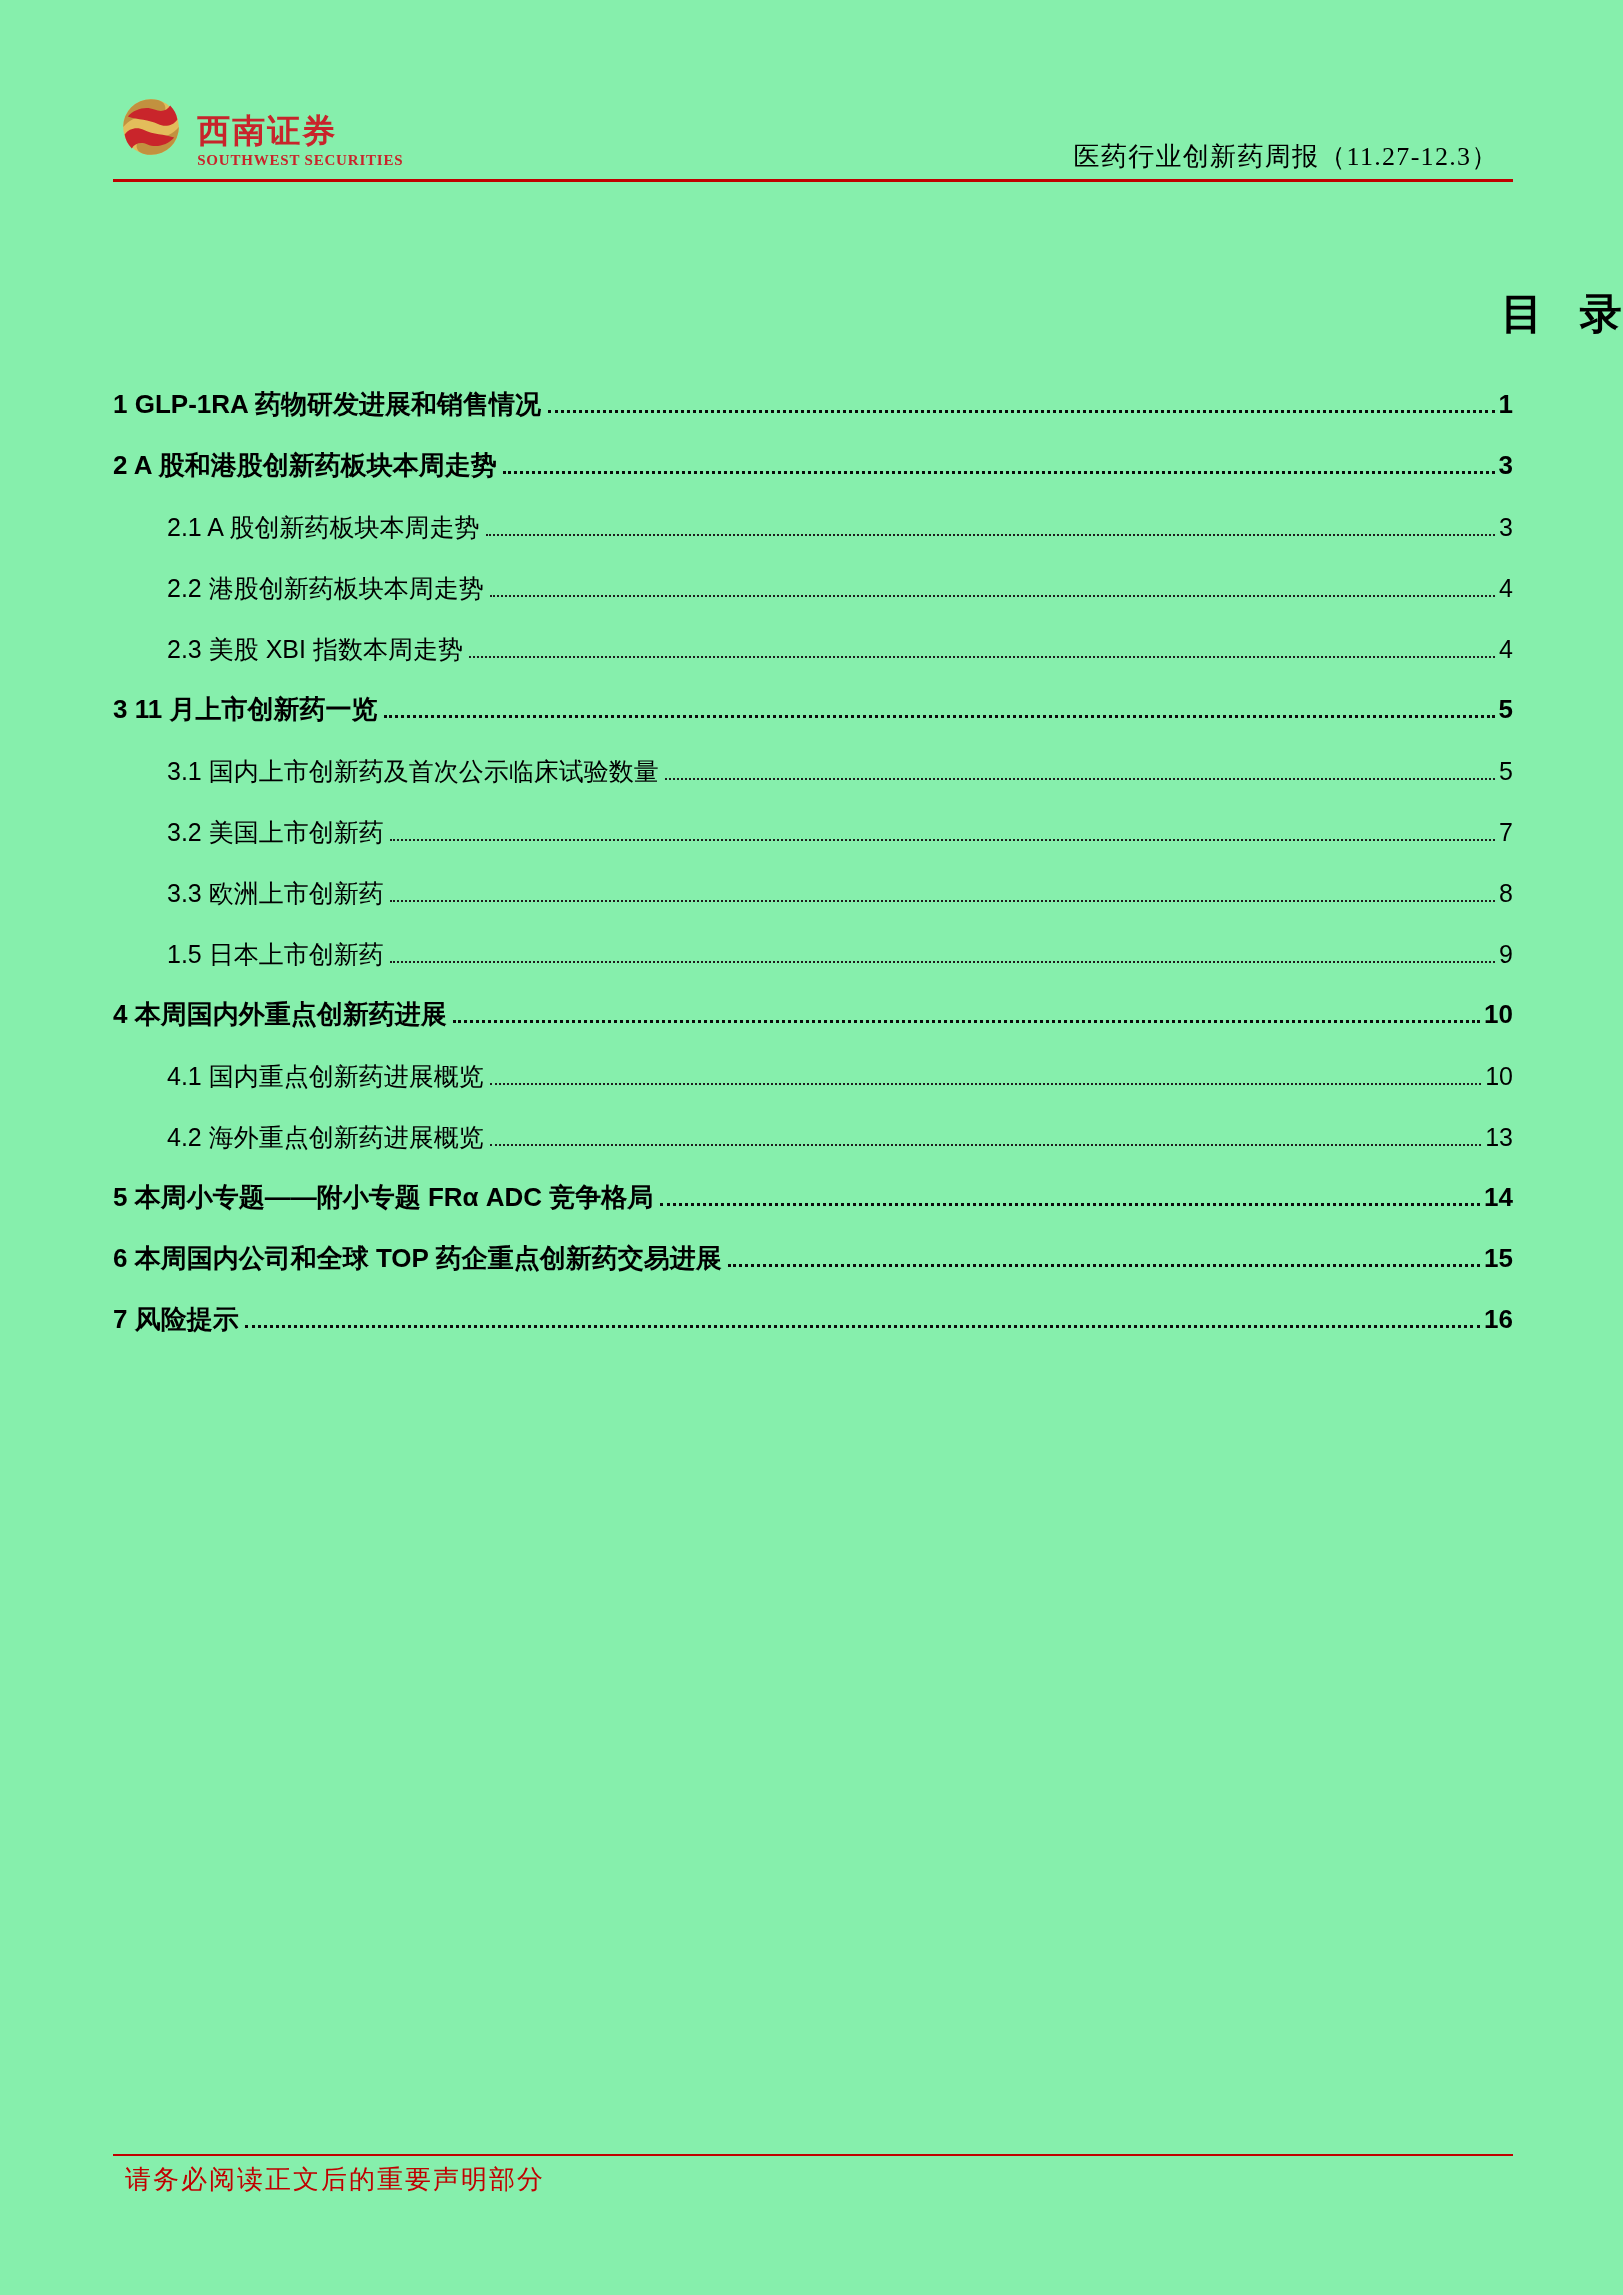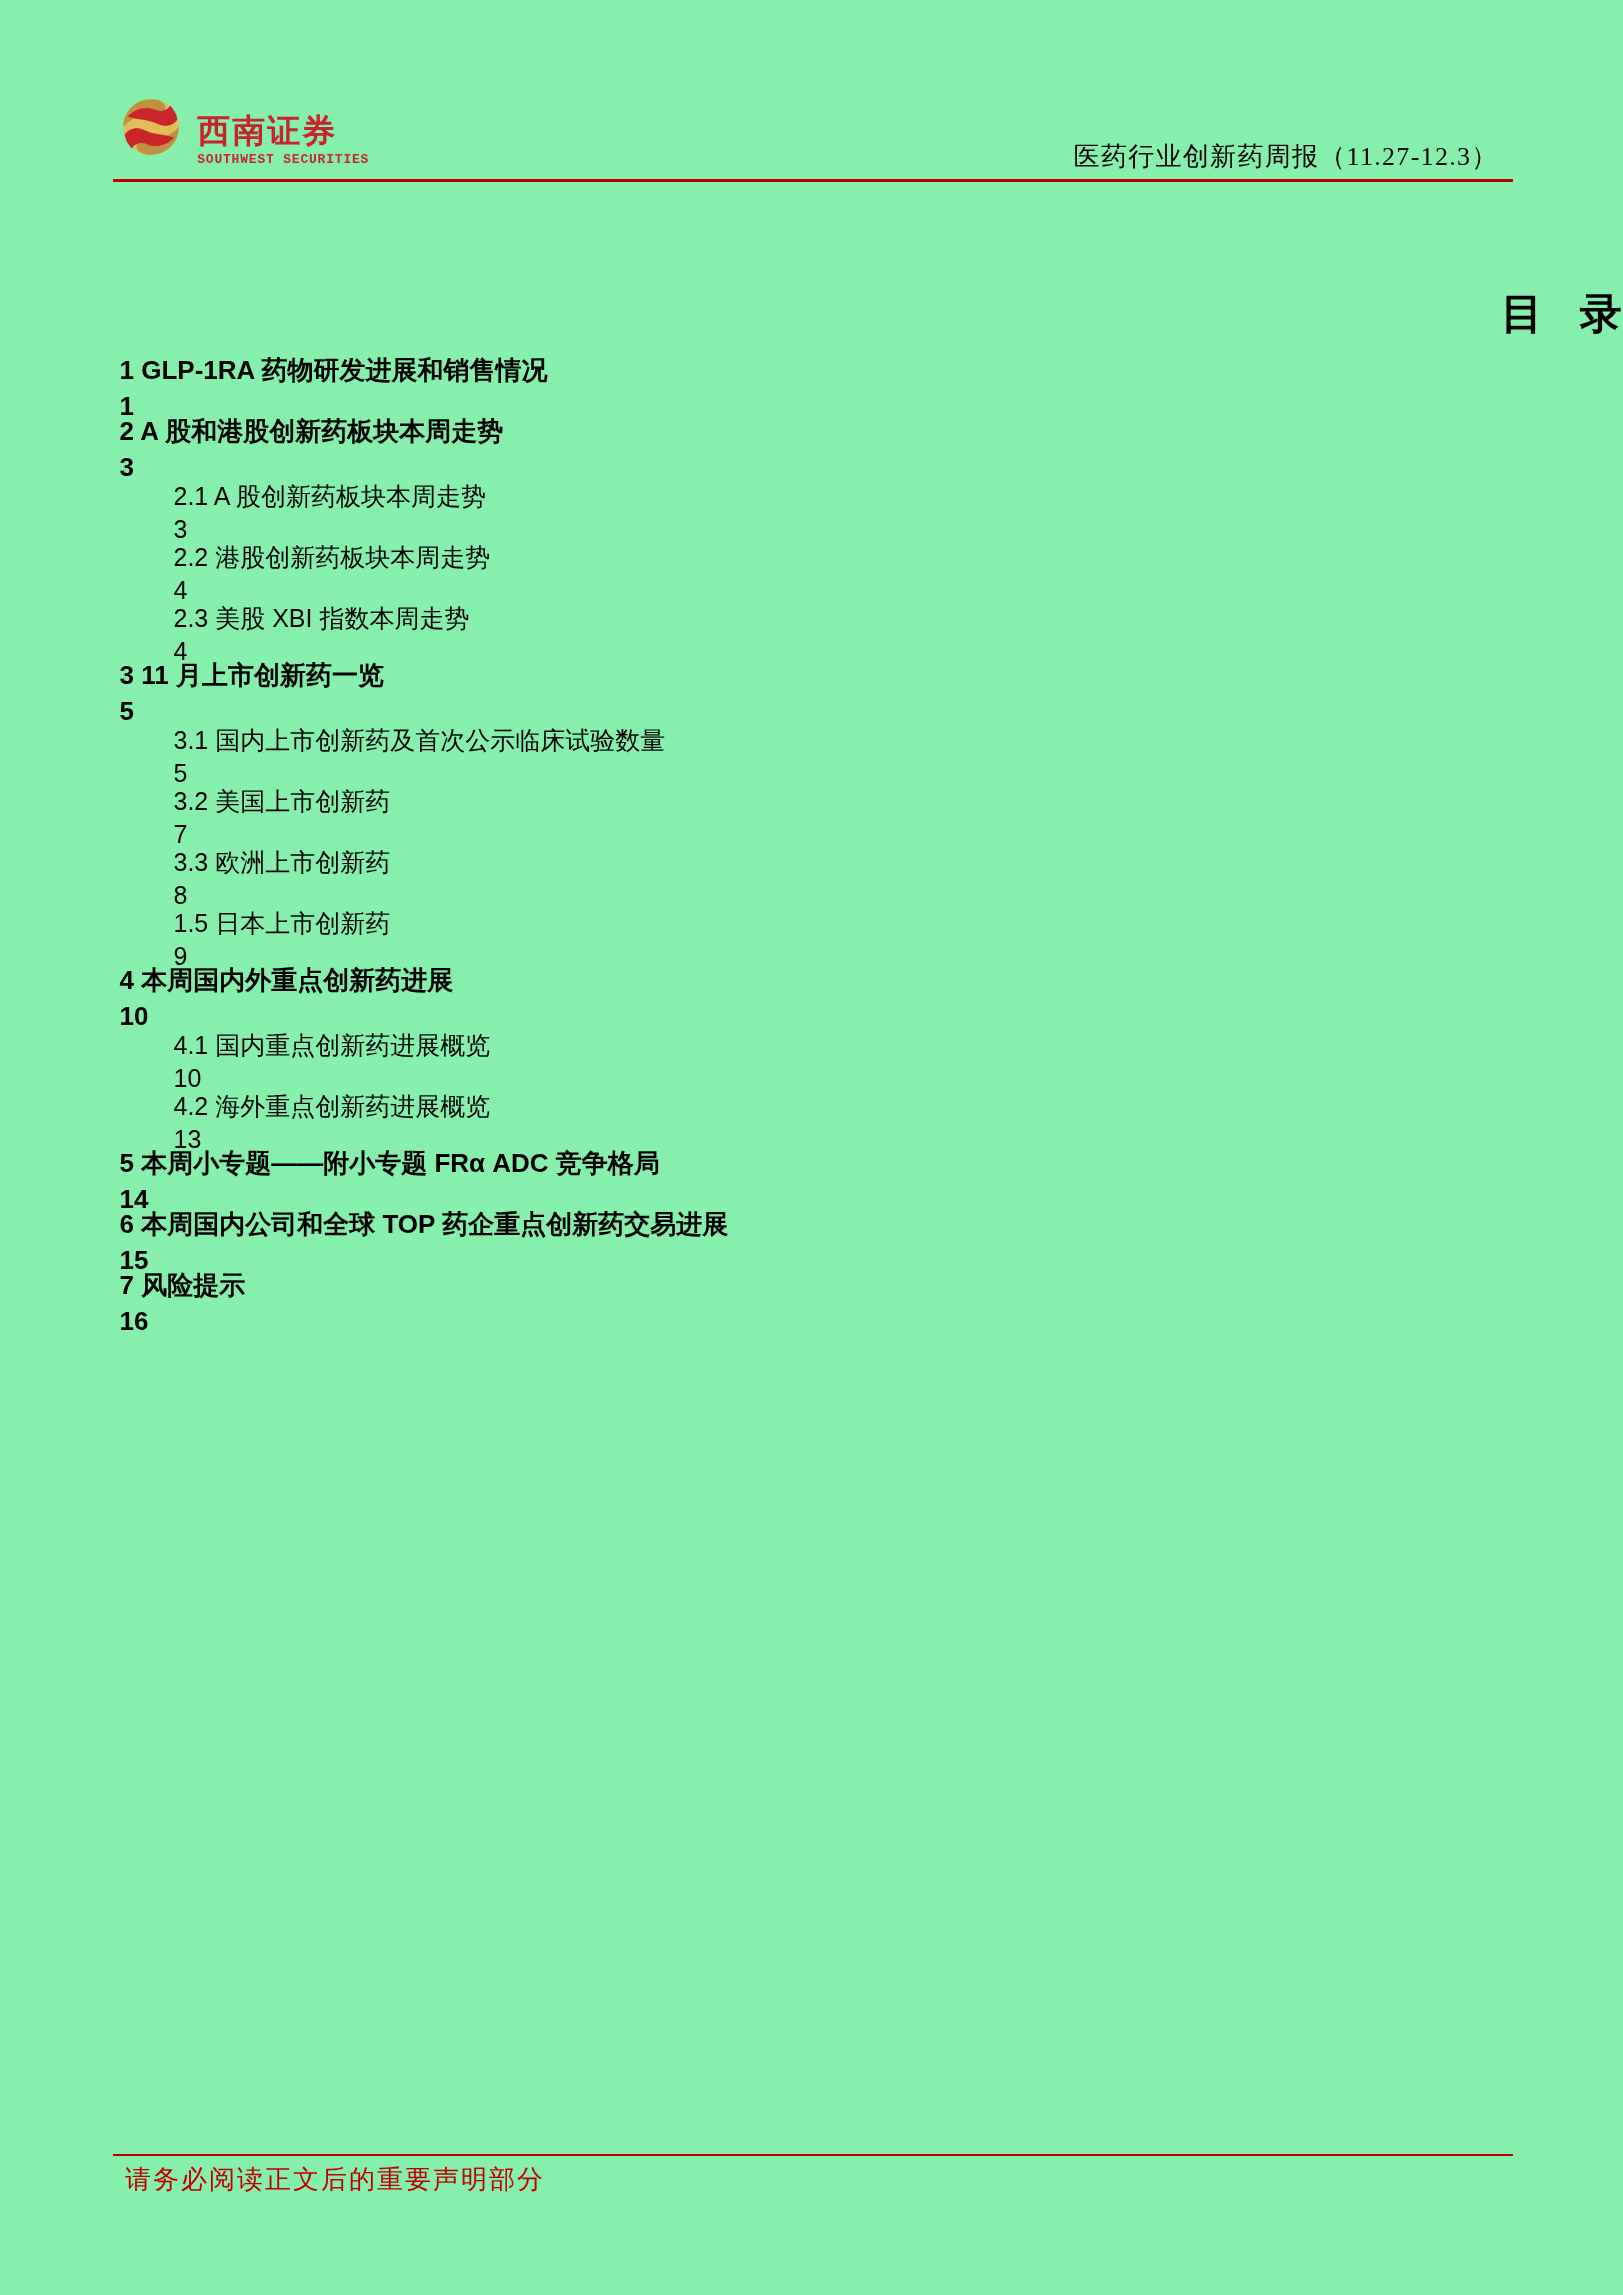--- a/index.html
+++ b/index.html
@@ -25,43 +25,43 @@
   }
   .logo{position:absolute;left:9.2px;top:98px;display:flex;align-items:flex-start;}
   .logo-mark{width:58px;height:58px;display:block;}
   .logo-textcol{margin-left:17px;}
   .logo-cn{
     font-size:33px;line-height:1;font-weight:bold;color:var(--logo-red);
     letter-spacing:2px;margin-top:17px;
     font-family:"Liberation Serif","DejaVu Serif",serif;
   }
   .logo-en{
-    font-size:13px;line-height:1;font-weight:bold;color:var(--logo-red);
+    font-size:15px;line-height:1;font-weight:bold;color:var(--logo-red);
     letter-spacing:0.8px;margin-top:5.2px;
-    font-family:Liberation Mono, monospace;
+    font-family:Liberation Serif, serif;
   }
   .report-title{
     position:absolute;right:14.4px;bottom:5.2px;
     font-size:26px;font-weight:normal;letter-spacing:1.3px;
     font-family:"Liberation Serif","DejaVu Serif",serif;
   }
 
   
   .doc-title{
     position:absolute;top:286px;left:0;width:100%;
     text-align:right;font-size:42px;font-weight:bold;
     word-spacing:23.5px;letter-spacing:1.3px;
   }
 
   
   .toc{position:absolute;left:113px;top:375px;width:1400px;}
   .toc-row{position:relative;height:61px;}
   .toc-inner{
     position:absolute;left:0;right:0;bottom:14.4px;
-    display:flex;align-items:baseline;flex-direction:column;
+    display:flex;align-items:baseline;
   }
   .toc-row.level-2 .toc-inner{padding-left:54px;}
   .toc-label{
     white-space:nowrap;
     font-family:"Liberation Sans","DejaVu Sans",sans-serif;
   }
   .toc-row.level-1 .toc-label{font-size:26px;font-weight:bold;}
   .toc-row.level-2 .toc-label{font-size:25px;font-weight:normal;}
   .toc-dots{flex:1 1 auto;height:0;margin:0 3.9px 0 6.5px;}
   .toc-row.level-1 .toc-dots{border-bottom:3.3px dotted #0a0a0a;}

